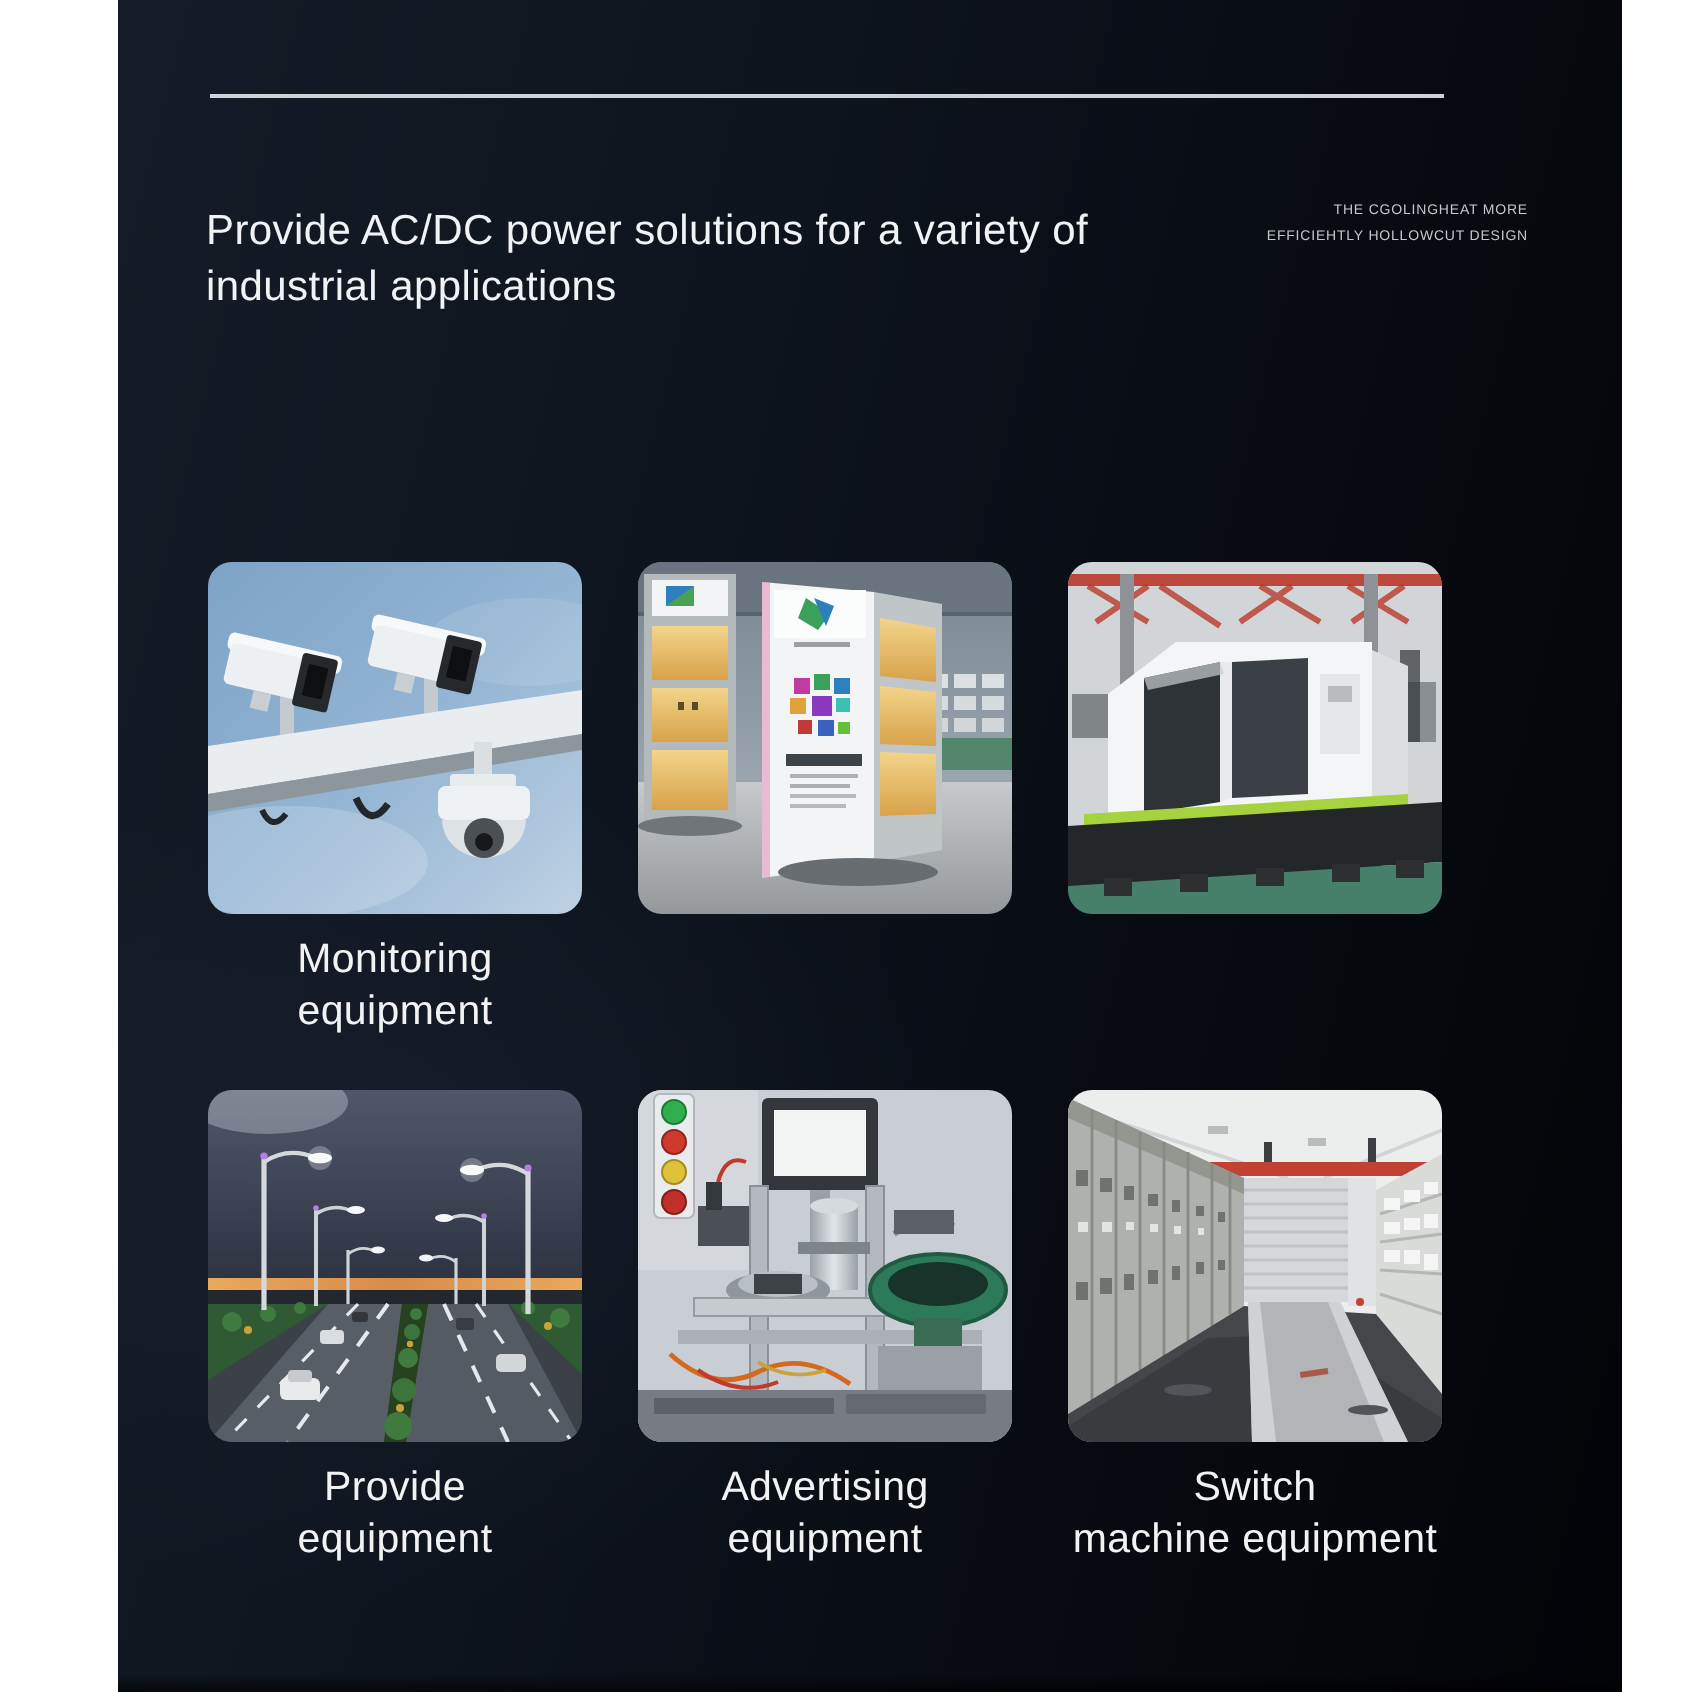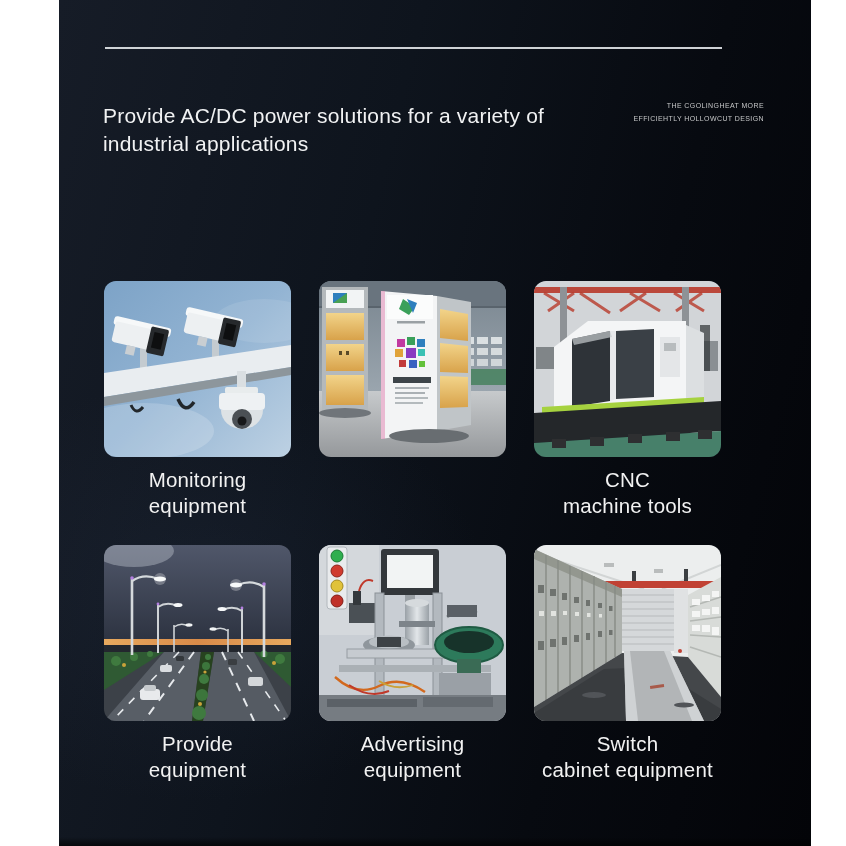--- a/index.html
+++ b/index.html
@@ -223,24 +223,20 @@
           <polygon points="0,132 187,120 187,150 0,162" fill="#24272a"></polygon>
 
           <polygon points="0,162 187,150 187,176 0,176" fill="#47806a"></polygon>
           <rect x="18" y="158" width="14" height="9" fill="#2e2f31"></rect>
           <rect x="56" y="156" width="14" height="9" fill="#2e2f31"></rect>
           <rect x="94" y="153" width="14" height="9" fill="#2e2f31"></rect>
           <rect x="132" y="151" width="14" height="9" fill="#2e2f31"></rect>
           <rect x="164" y="149" width="14" height="9" fill="#2e2f31"></rect>
         </svg>
       </div>
-      <figcaption class="caption">
-        <span>CNC</span><br>
-        <span>machine tools</span>
-      </figcaption>
     </figure>
 
     <figure class="tile">
       <div class="photo">
         <svg viewBox="0 0 187 176" preserveAspectRatio="none">
           <defs>
             <linearGradient id="g4sky" x1="0" y1="0" x2="0" y2="1">
               <stop offset="0" stop-color="#50576a"></stop>
                 <stop offset="1" stop-color="#2e3442"></stop>
             </linearGradient>
@@ -476,18 +472,18 @@
           <polygon points="90,106 136,106 170,176 92,176" fill="#b2b5b7"></polygon>
           <polygon points="90,106 96,106 104,176 92,176" fill="#cfd2d4"></polygon>
           <polygon points="130,106 136,106 170,176 158,176" fill="#cfd2d4"></polygon>
           <rect x="116" y="140" width="14" height="3" fill="#a85a4a" transform="rotate(-8 123 141)"></rect>
           <ellipse cx="60" cy="150" rx="12" ry="3" fill="#515458"></ellipse>
           <ellipse cx="150" cy="160" rx="10" ry="2.5" fill="#515458"></ellipse>
         </svg>
       </div>
       <figcaption class="caption">
         <span>Switch</span><br>
-        <span>cabinet equipment</span>
+        <span>machine equipment</span>
       </figcaption>
     </figure>
 
   </div>
 </div>
 
 </body></html>

